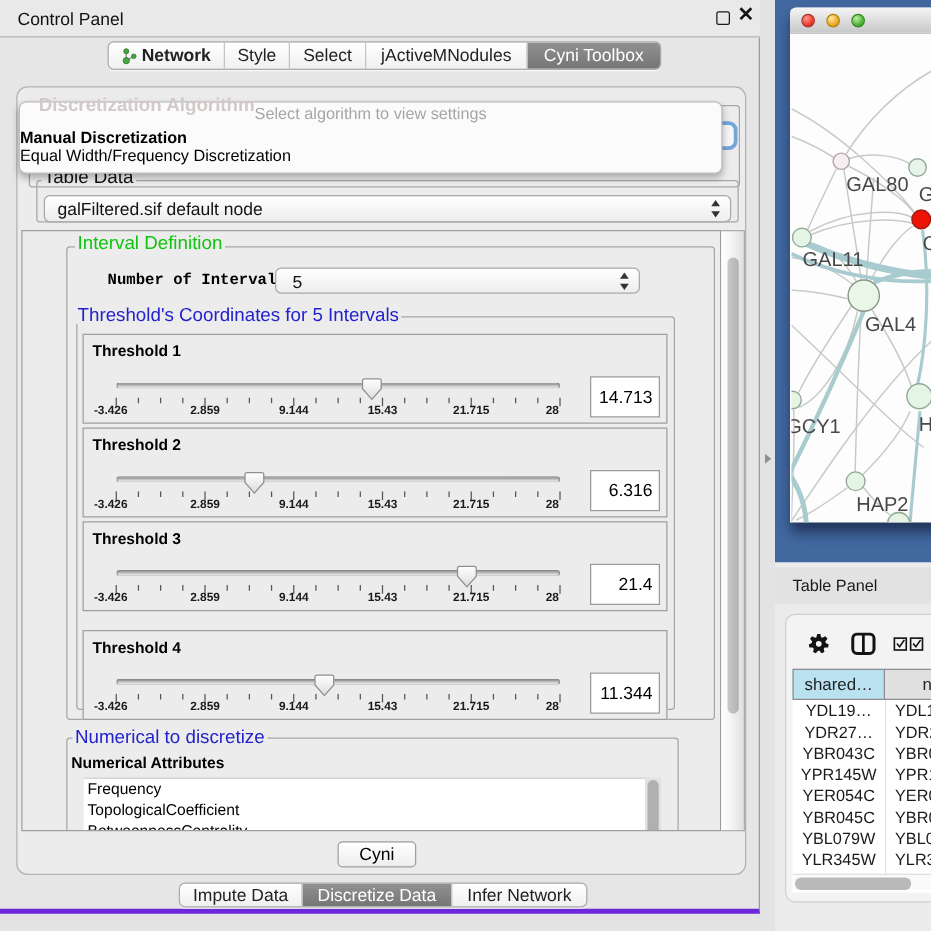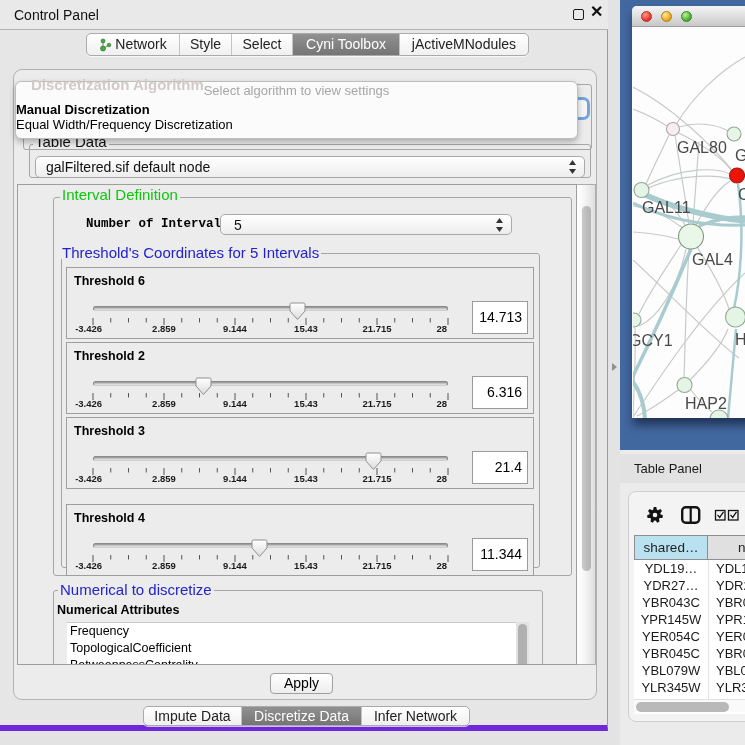--- a/index.html
+++ b/index.html
@@ -2,21 +2,21 @@
 <html><head>
 <meta charset="utf-8">
 <style>
 * { margin:0; padding:0; box-sizing:border-box; }
 html,body { width:745px; height:745px; overflow:hidden; }
 body { font-family:"Liberation Sans", sans-serif; background:#e3e3e3; position:relative; }
 .abs { position:absolute; }
 
 
 #cpwin { left:0; top:0; width:608px; height:731px; background:#e6e6e6;
-  border-right:1px solid #9a9a9a; border-bottom:6px solid #6d28d9; }
+  border-right:1px solid #9a9a9a; border-bottom:4px solid #6d28d9; }
 #titlebar { left:0; top:0; width:608px; height:30px; background:#e9e9e9;
   border-bottom:1px solid #b4b4b4; }
 #titlebar .t { position:absolute; left:14px; top:7px; font-size:14px; color:#111; }
 #winbox { left:573px; top:9px; width:11px; height:11px; border:1.6px solid #1a1a1a; border-radius:2px; }
 #winx { left:590px; top:2px; font-size:16px; font-weight:bold; color:#111; }
 
 
 .seg { position:absolute; display:flex; border:1px solid #aaaaaa; border-radius:5px;
   background:linear-gradient(#ffffff,#f0f0f0); overflow:hidden;
   box-shadow:0 1px 0 rgba(255,255,255,0.7); }
@@ -111,30 +111,30 @@
 <body>
 
 <div class="abs" id="cpwin">
   <div class="abs" id="titlebar">
       <span class="t">Control Panel</span>
     <span class="abs" id="winbox"></span>
     <span class="abs" id="winx">✕</span>
   </div>
 
   <div class="seg" id="toptabs">
-    <div class="s" style="width:92px;"><svg width="13" height="14" viewBox="0 0 13 14" style="vertical-align:-3px;margin-right:3px;">
+    <div class="s" style="width:92px;font-weight:bold;"><svg width="13" height="14" viewBox="0 0 13 14" style="vertical-align:-3px;margin-right:3px;">
           <path d="M4 4 L4 10 M4.5 10 L9.5 7.5" stroke="#9a9a9a" stroke-width="1.2" fill="none"></path>
           <circle cx="4" cy="3" r="2" fill="#45a845" stroke="#2c7a2c" stroke-width="0.7"></circle>
           <circle cx="4" cy="10.5" r="2.5" fill="#45a845" stroke="#2c7a2c" stroke-width="0.7"></circle>
           <circle cx="10" cy="7" r="1.8" fill="#45a845" stroke="#2c7a2c" stroke-width="0.7"></circle>
         </svg>Network</div>
     <div class="s" style="width:52px;">Style</div>
     <div class="s" style="width:61px;">Select</div>
+    <div class="s" style="width:129px;">jActiveMNodules</div>
     <div class="s sel" style="width:107px;">Cyni Toolbox</div>
-    <div class="s" style="width:129px;">jActiveMNodules</div>
   </div>
 
   <div class="abs" id="mainpanel">
 
     <div class="grp" style="left:9px; top:14px; width:569px; height:66px;"></div>
 
     <div class="grp" style="left:15px; top:74px; width:562px; height:34px; border-radius:3px;"></div>
     <div class="grplab" style="left:19px; top:65px; color:#111;">Table Data</div>
     <div class="combo" style="left:21px; top:86px; width:550px; height:22px;">
       <span class="tx">galFiltered.sif default node</span>
@@ -156,21 +156,21 @@
       <svg class="arr" viewBox="0 0 9 14">
           <path d="M4.5 0 L8 5 H1 Z" fill="#333"></path>
           <path d="M4.5 14 L1 9 H8 Z" fill="#333"></path>
         </svg>
     </div>
 
     <div class="grp" style="left:43px; top:68px; width:479px; height:315px;"></div>
     <div class="grplab" style="left:42px; top:61px; color:#2222cc;">Threshold's Coordinates for 5 Intervals</div>
 
     <div class="thbox" style="top:82px;" id="th1">
-        <div class="ti">Threshold 6</div>
+        <div class="ti">Threshold 1</div>
         <div class="track"></div>
         <svg class="ticks" width="468" height="8">
           <line x1="26" y1="0" x2="26" y2="7" stroke="#555" stroke-width="1"></line>
           <line x1="43.75" y1="0" x2="43.75" y2="4.5" stroke="#555" stroke-width="1"></line>
           <line x1="61.5" y1="0" x2="61.5" y2="4.5" stroke="#555" stroke-width="1"></line>
           <line x1="79.25" y1="0" x2="79.25" y2="4.5" stroke="#555" stroke-width="1"></line>
           <line x1="97" y1="0" x2="97" y2="7" stroke="#555" stroke-width="1"></line>
           <line x1="114.75" y1="0" x2="114.75" y2="4.5" stroke="#555" stroke-width="1"></line>
           <line x1="132.5" y1="0" x2="132.5" y2="4.5" stroke="#555" stroke-width="1"></line>
           <line x1="150.25" y1="0" x2="150.25" y2="4.5" stroke="#555" stroke-width="1"></line>
@@ -352,21 +352,21 @@
       <div>BetweennessCentrality</div>
     </div>
     <div id="alsb">
         <div class="thumb"></div>
       </div>
   </div>
   <div class="abs" id="vsb">
       <div class="thumb"></div>
     </div>
 
-  <div class="abs" id="applybtn">Apply</div>
+  <div class="abs" id="applybtn">Cyni</div>
 
   <div class="seg" id="bottabs">
     <div class="s" style="width:97px;">Impute Data</div>
     <div class="s sel" style="width:120px;">Discretize Data</div>
     <div class="s" style="width:108px;">Infer Network</div>
   </div>
 
   <div class="abs" id="ring"></div>
   <div class="abs" id="popup"></div>
   <div class="abs" id="digrplab">Discretization Algorithm</div>

